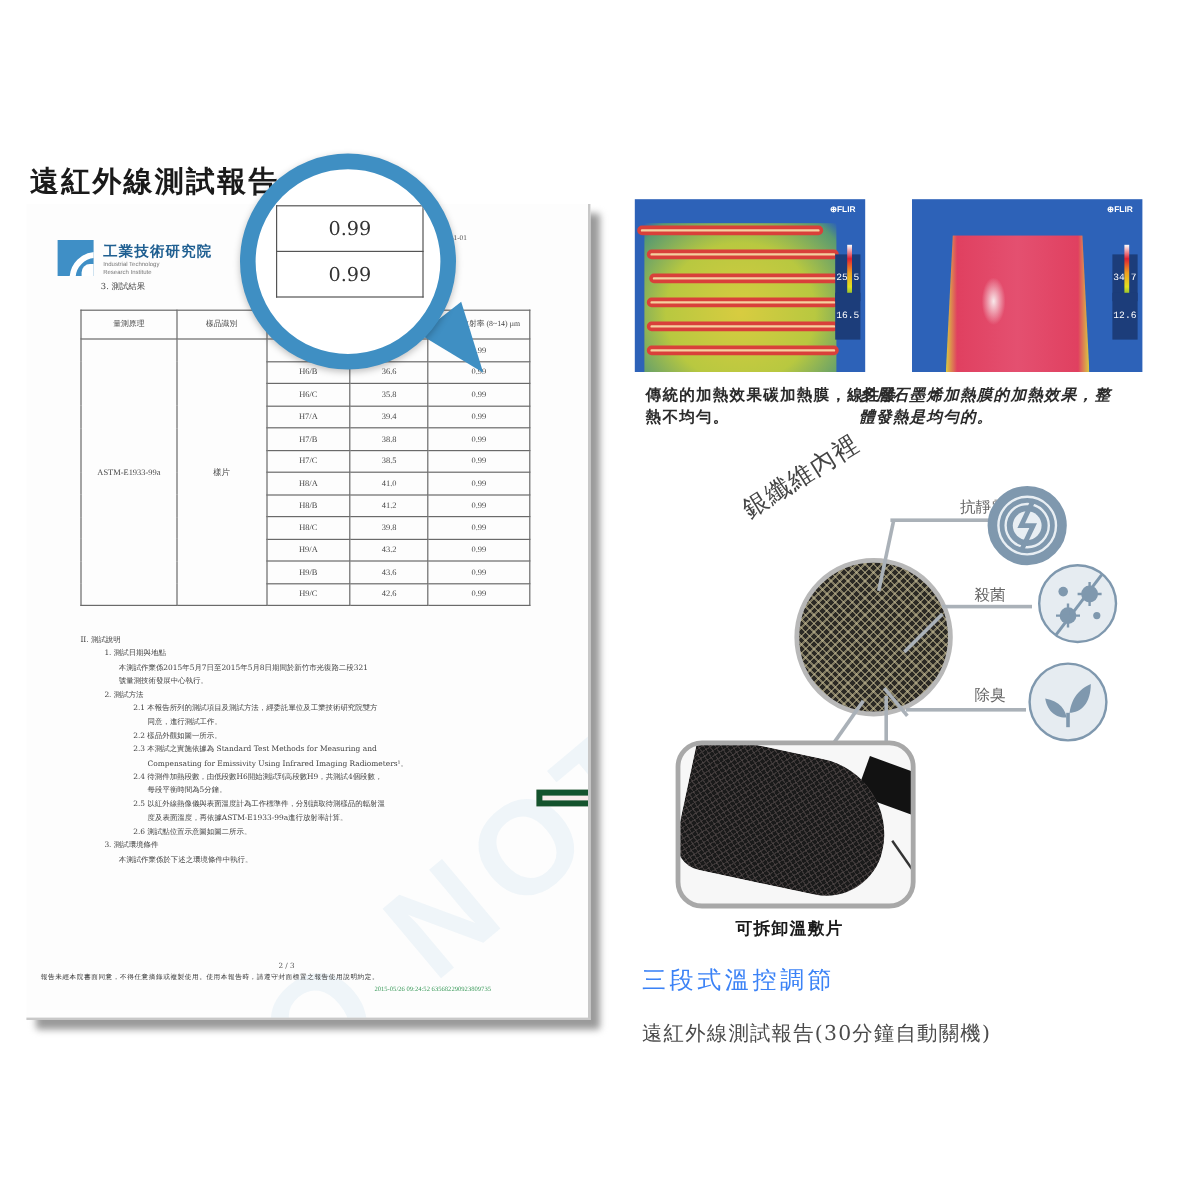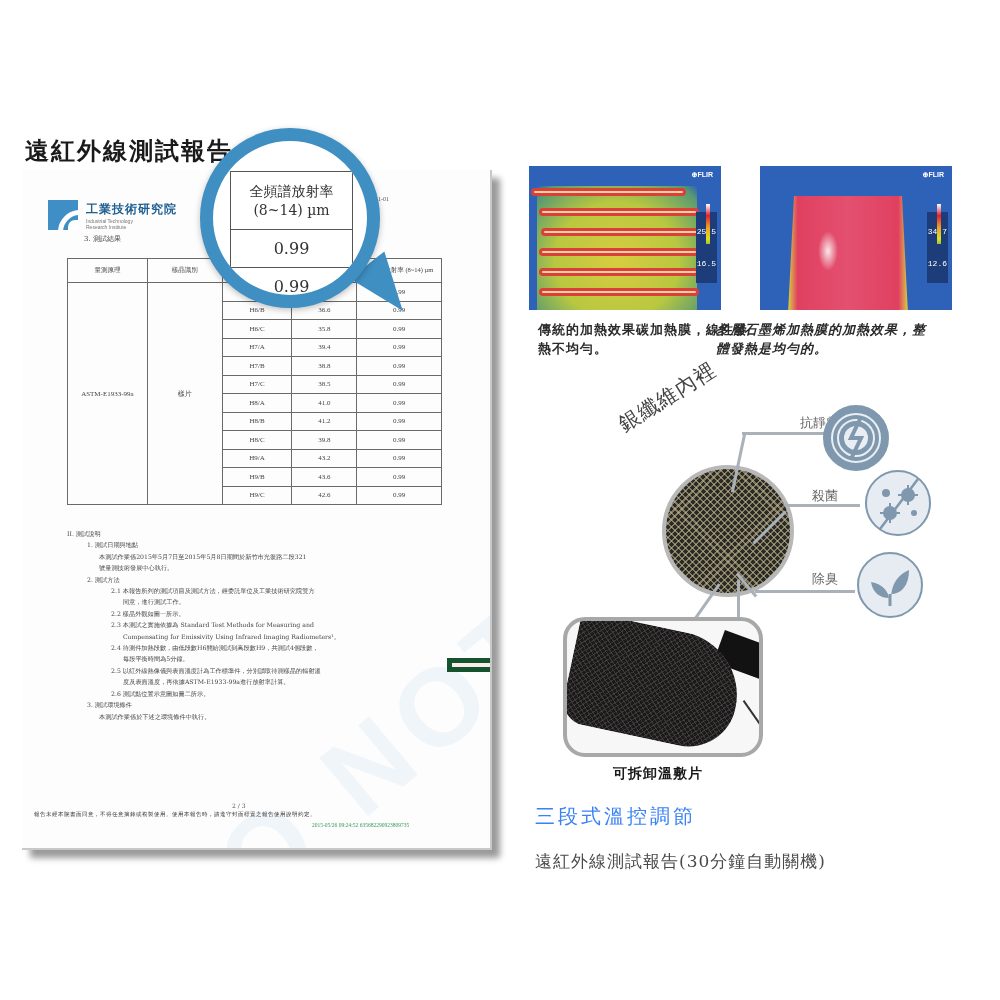--- a/index.html
+++ b/index.html
@@ -287,26 +287,20 @@
   <div class="stamp">蓋騎</div>
   <div class="page-num">2 / 3</div>
   <div class="footer-note">報告未經本院書面同意，不得任意摘錄或複製使用。使用本報告時，請遵守封面標置之報告使用說明約定。</div>
   <div class="footer-stamp">2015-05/26 09:24:52 635682290923809735</div>
 </div>
 
 <div class="mag-tail"></div>
 <div class="magnifier">
   <table class="mag-table">
     <tbody>
-        <tr>
-          <td class="hdr">
-      <div>全頻譜放射率</div>
-      <div>(8~14) µm</div>
-    </td>
-        </tr>
     <tr>
           <td class="val">0.99</td>
         </tr>
     <tr>
           <td class="val">0.99</td>
         </tr>
   </tbody>
     </table>
 </div>
 

